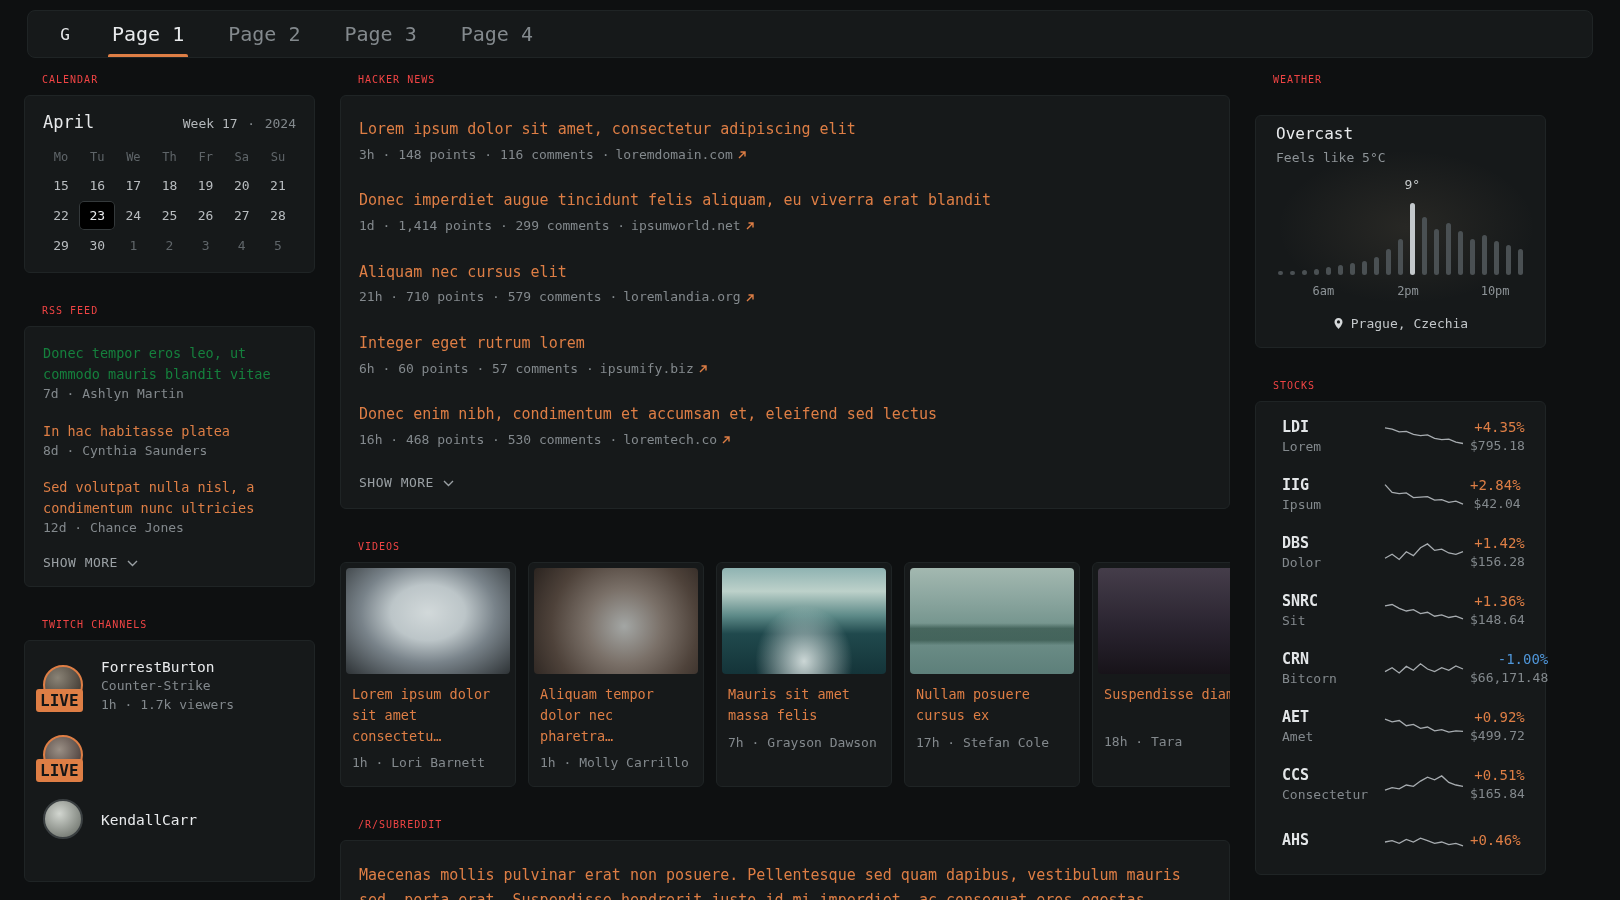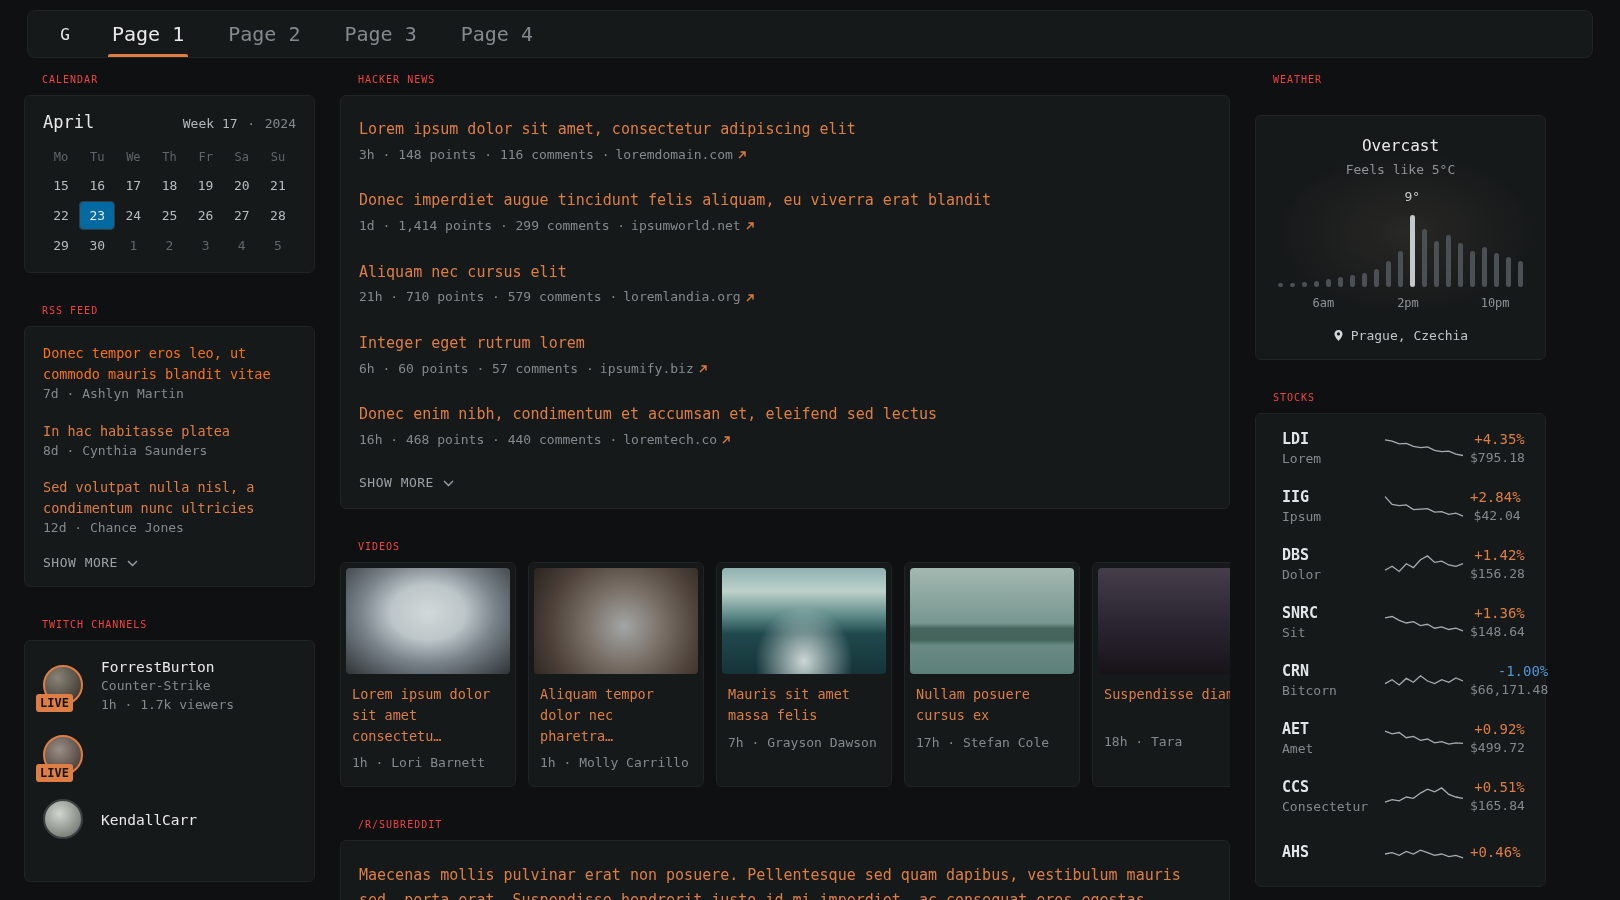--- a/index.html
+++ b/index.html
@@ -46,42 +46,42 @@
   
   .cal-card{padding:16px 18px 12px;}
   .cal-top{display:flex;justify-content:space-between;align-items:baseline;}
   .cal-month{font-size:17px;color:var(--text-bright);}
   .cal-week{font-size:13px;color:#b4b8bb;}
   .cal-sep,.cal-year{font-size:13px;color:var(--muted);}
   .cal-grid{display:grid;grid-template-columns:repeat(7,1fr);row-gap:1px;
     margin-top:12px;text-align:center;}
   .cal-head{color:var(--muted2);font-size:12px;padding:6px 0;}
   .cal-day{color:#b9bdc0;font-size:13px;padding:7px 0;border-radius:5px;cursor:pointer;}
-  .cal-day.selected{background:#0369a1;color:var(--text-bright);
+  .cal-day.selected{background:#000000;color:var(--text-bright);
     box-shadow:inset 0 0 0 1px #34393b;}
   .cal-day.muted{color:var(--muted2);}
   
   .rss-card{padding:16px 18px;}
   .feed-item{margin-bottom:17px;cursor:pointer;}
   .feed-title{color:var(--accent);font-size:13.5px;line-height:1.55;}
-  .feed-title.read{color:#f97316;}
+  .feed-title.read{color:#15803d;}
   .show-more{display:flex;align-items:center;gap:9px;color:#9aa0a4;
     font-size:13px;letter-spacing:.5px;cursor:pointer;margin-top:12px;}
   .show-more svg{margin-top:2px;}
   
   .twitch-card{padding:18px 18px;}
   .channel{display:flex;gap:14px;align-items:center;margin-bottom:20px;cursor:pointer;}
   .avatar-wrap{position:relative;width:44px;height:44px;flex:none;}
   .avatar{width:40px;height:40px;border-radius:50%;border:2px solid var(--accent);}
   .avatar.noring{border-color:#3a3f41;}
   .av-1{background:radial-gradient(circle at 35% 30%, #8a8376, #463f37 75%);}
   .av-2{background:radial-gradient(circle at 40% 35%, #9a8f85, #514440 75%);}
   .av-3{background:radial-gradient(circle at 40% 35%, #d2d6d0, #787d76 78%);}
   .live-badge{position:absolute;left:-7px;bottom:-3px;background:var(--accent);
-    color:#141617;font-size:12px;font-weight:bold;padding:2px 4px;border-radius:3px;}
+    color:#141617;font-size:16px;font-weight:bold;padding:2px 4px;border-radius:3px;}
   .channel-name{color:var(--text-bright);font-size:14.5px;margin-bottom:2px;}
   
   .hn-card{padding:22px 18px 18px;}
   .hn-item{margin-bottom:25px;}
   .hn-title{color:var(--accent);font-size:15px;line-height:1.5;cursor:pointer;}
   .hn-meta{display:flex;align-items:center;gap:6px;margin-top:5px;}
   .domain-link{display:flex;align-items:center;gap:4px;color:var(--muted);cursor:pointer;}
   .domain-link svg{color:var(--accent);}
   .sub-card{padding:22px 18px;}
   .sub-title{font-size:15px;line-height:1.65;}
@@ -95,21 +95,21 @@
   .thumb-3{background:radial-gradient(ellipse at 50% 88%, rgba(235,242,240,.85), rgba(235,242,240,0) 42%),
     linear-gradient(180deg, #8fb3b2 0%, #bdd1ca 22%, #5d8a88 45%, #20494d 62%, #143439 100%);}
   .thumb-4{background:linear-gradient(180deg, rgba(0,0,0,0) 52%, rgba(35,66,56,.55) 57%, rgba(35,66,56,.55) 68%, rgba(0,0,0,0) 73%),
     linear-gradient(180deg, #a3b8b0 0%, #8aa59e 30%, #70918a 60%, #5d7f7a 100%);}
   .thumb-5{background:linear-gradient(180deg, #453d4a 0%, #2a2430 55%, #171319 100%);}
   .video-title{color:var(--accent);font-size:13.5px;line-height:1.55;
     margin:10px 6px 8px;min-height:41px;}
   .video-meta{margin:0 6px 8px;}
   
   .weather-card{
-    padding:20px 20px 16px;text-align:center;position:relative;
+    padding:8px 20px 16px;position:relative;
     background:radial-gradient(ellipse 62% 46% at 52% 48%, rgba(196,168,128,.10), rgba(0,0,0,0) 72%), var(--card);
     margin-top:30px;
   }
   .weather-cond{font-size:16px;color:var(--text-bright);}
   .weather-feels{font-size:13px;color:#8d9397;margin-top:7px;}
   .weather-chart{position:relative;margin-top:10px;padding-top:22px;}
   .peak-label{position:absolute;top:2px;transform:translateX(-50%);
     font-size:13px;color:#c6cacb;}
   .wbars{display:flex;align-items:flex-end;justify-content:space-between;
     height:78px;padding:0 2px;}
@@ -300,21 +300,21 @@
               <span>ipsumify.biz</span>
               <svg width="10" height="10" viewBox="0 0 10 10">
                   <path d="M2 8 L8 2 M3.5 2 H8 V6.5" stroke="currentColor" fill="none" stroke-width="1.4"></path>
                 </svg>
             </span>
           </div>
         </div>
         <div class="hn-item">
           <div class="hn-title">Donec enim nibh, condimentum et accumsan et, eleifend sed lectus</div>
           <div class="meta hn-meta">
-            <span>16h · 468 points · 440 comments ·</span>
+            <span>16h · 468 points · 530 comments ·</span>
             <span class="domain-link">
               <span>loremtech.co</span>
               <svg width="10" height="10" viewBox="0 0 10 10">
                   <path d="M2 8 L8 2 M3.5 2 H8 V6.5" stroke="currentColor" fill="none" stroke-width="1.4"></path>
                 </svg>
             </span>
           </div>
         </div>
         <div class="show-more">
           <span>SHOW MORE</span>

